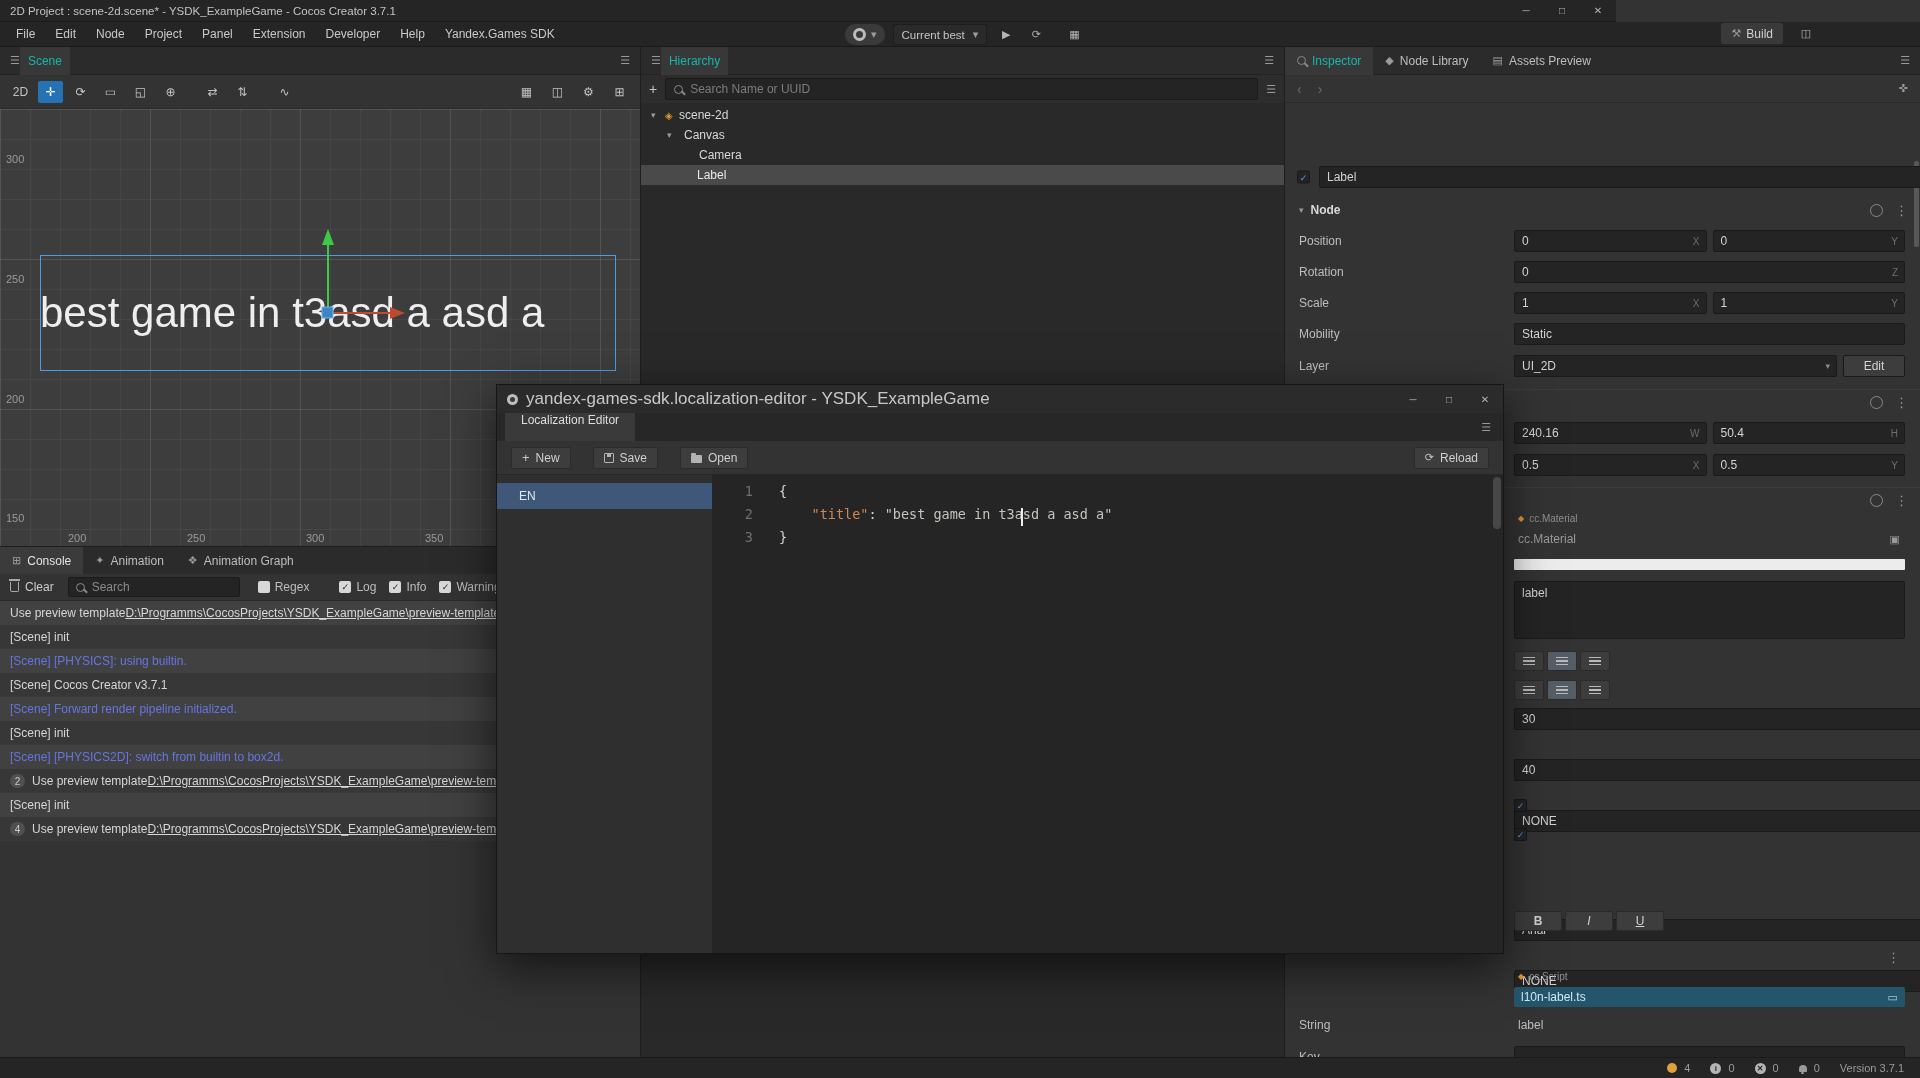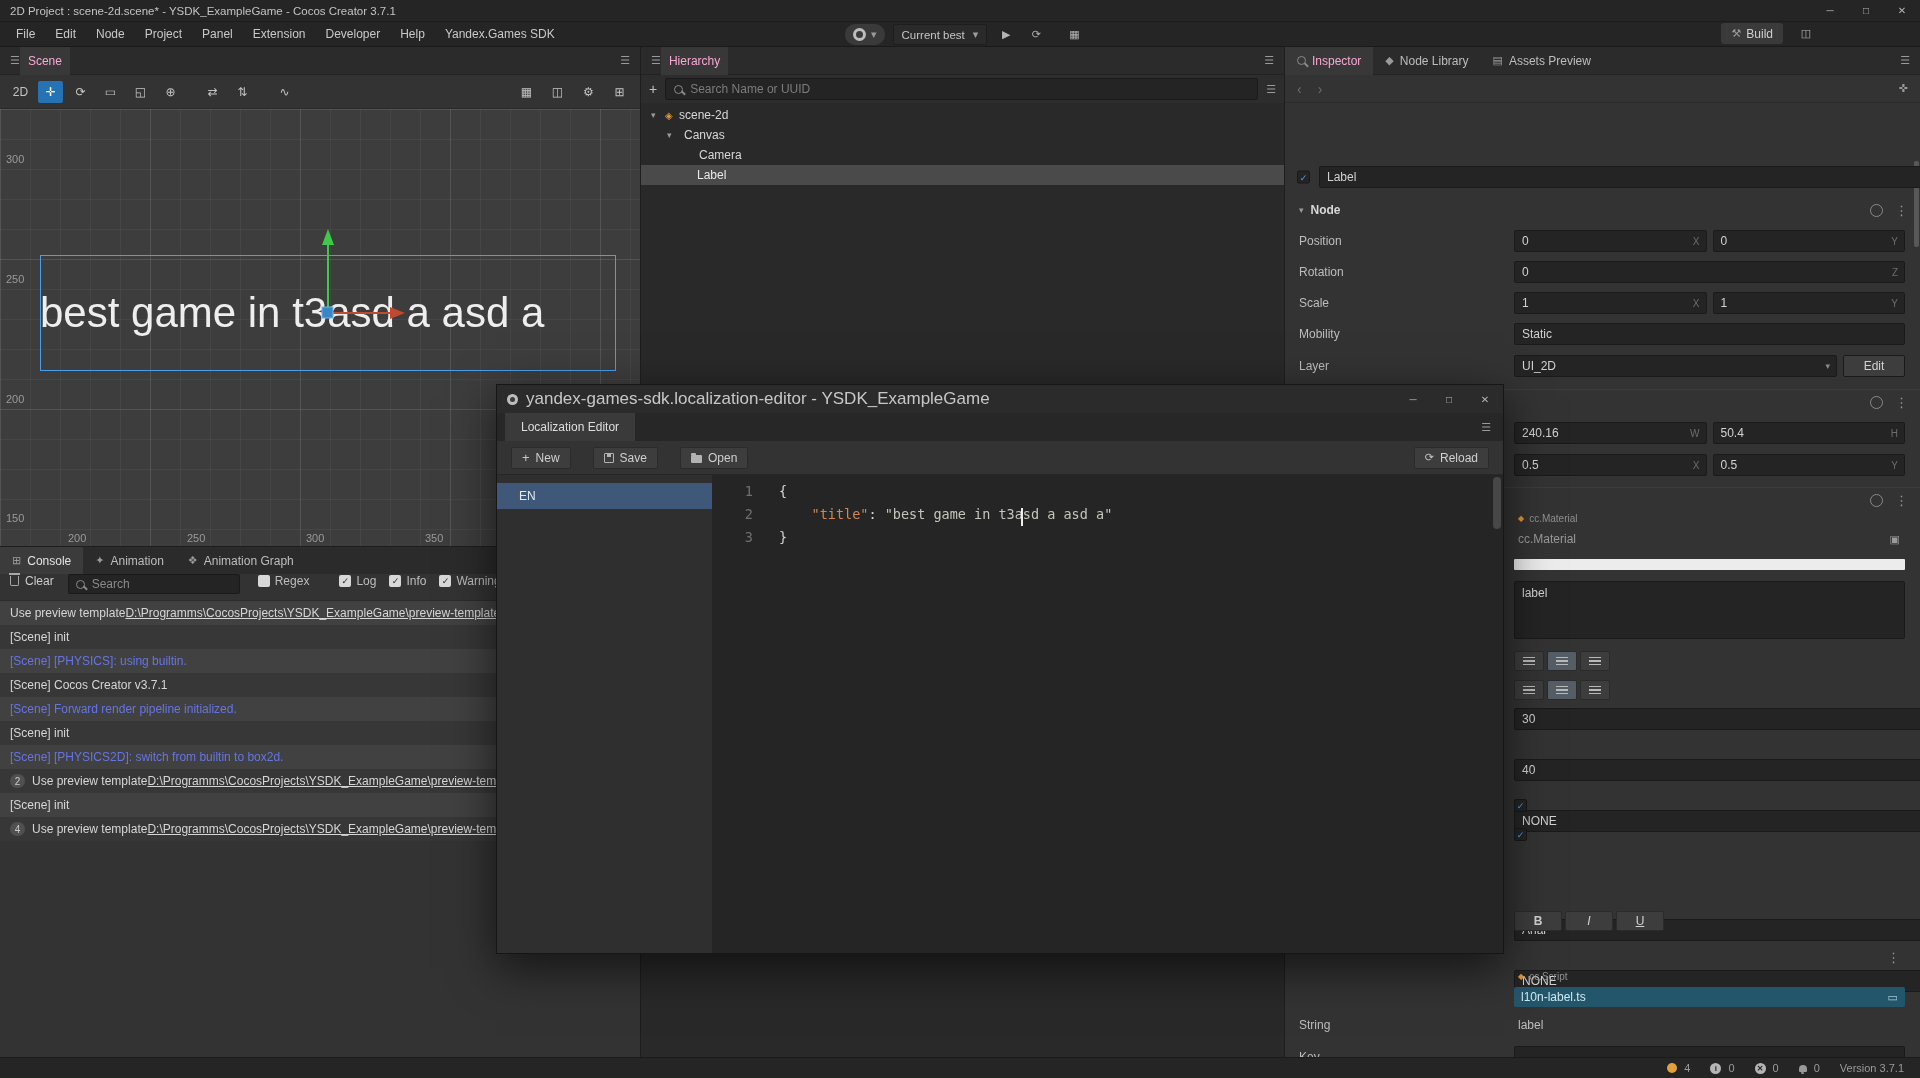--- a/index.html
+++ b/index.html
@@ -3,21 +3,21 @@
 <meta charset="utf-8">
 <style>
 *{margin:0;padding:0;box-sizing:border-box}
 html,body{width:1920px;height:1078px;background:#1f1f1f;overflow:hidden}
 body{font-family:"Liberation Sans",sans-serif;font-size:12px;color:#ccc}
 #app{position:relative;width:1920px;height:1078px;background:#333;overflow:hidden}
 .ab{position:absolute}
 .r{display:flex;align-items:center}
 .ic{line-height:1;color:#9a9a9a;font-size:11px}
 
-#titlebar{position:absolute;left:0;top:0;width:1920px;height:22px;background:#252526;display:flex;align-items:center;padding-left:10px;color:#c3c3c3;font-size:11.5px;border-bottom:1px solid #1c1c1c}
+#titlebar{position:absolute;left:0;top:0;width:1616px;height:22px;background:#252526;display:flex;align-items:center;padding-left:10px;color:#c3c3c3;font-size:11.5px;border-bottom:1px solid #1c1c1c}
 .wctl{width:36px;height:21px;display:flex;align-items:center;justify-content:center;color:#b5b5b5;font-size:10px}
 #menubar{position:absolute;left:0;top:22px;width:1920px;height:25px;background:#252526;display:flex;align-items:center;padding-left:6px;border-bottom:1px solid #1a1a1a}
 .menu-item{padding:0 10px;height:25px;display:flex;align-items:center;color:#c9c9c9;font-size:12px}
 #centerbar{position:absolute;left:845px;top:23px;height:23px;display:flex;align-items:center;gap:8px}
 .pill{height:21px;background:#3a3a3a;border-radius:10px;display:flex;align-items:center;gap:5px;padding:0 8px}
 .cocos-logo{width:13px;height:13px;border-radius:50%;background:#bdbdbd;position:relative}
 .cocos-logo::after{content:"";position:absolute;inset:3px;border-radius:50%;background:#3a3a3a}
 .mini-sel{height:21px;background:#2a2a2a;border:1px solid #1d1d1d;border-radius:2px;display:flex;align-items:center;padding:0 8px;gap:8px;color:#c5c5c5;font-size:11.5px}
 .tbtn{width:22px;height:21px;display:flex;align-items:center;justify-content:center;color:#b5b5b5;font-size:11px}
 #buildbtn{position:absolute;right:137px;top:23px;height:21px;background:#3a3a3a;border-radius:3px;display:flex;align-items:center;gap:5px;padding:0 10px;color:#cfcfcf}
@@ -34,39 +34,39 @@
 .trash{width:9px;height:10px;border:1px solid #a8a8a8;border-top:none;border-radius:0 0 2px 2px;position:relative;flex:none}
 .trash::before{content:"";position:absolute;left:-2px;top:-3px;right:-2px;height:1.5px;background:#a8a8a8}
 .floppy{width:10px;height:10px;border:1px solid #b3b3b3;border-radius:1px;position:relative;flex:none}
 .floppy::before{content:"";position:absolute;top:0;left:2px;right:2px;height:3px;background:#b3b3b3}
 .folder{width:11px;height:8px;background:#b3b3b3;border-radius:1px;position:relative;margin-top:2px;flex:none}
 .folder::before{content:"";position:absolute;top:-2px;left:0;width:5px;height:2px;background:#b3b3b3;border-radius:1px 1px 0 0}
 .bars{width:12px;height:9px;background:repeating-linear-gradient(to bottom,#b9b9b9 0 1.5px,transparent 1.5px 3.5px)}
 .qhelp{width:13px;height:13px;border:1px solid #8a8a8a;border-radius:50%;font-size:9px;display:flex;align-items:center;justify-content:center;color:#9a9a9a}
 .phead{position:absolute;left:0;top:0;right:0;height:28px;background:#2b2b2b;display:flex;align-items:center;border-bottom:1px solid #222}
 .ptab{height:28px;display:flex;align-items:center;gap:6px;padding:0 12px;color:#bdbdbd}
-.ptab.active{background:#383838;color:#f9a8d4}
+.ptab.active{background:#383838;color:#14b8a6}
 .phead .right{margin-left:auto;padding-right:10px;color:#9a9a9a}
 
 #scenep{position:absolute;left:0;top:47px;width:640px;height:499px;background:#333}
 #scenetools{position:absolute;left:0;top:28px;width:100%;height:34px;background:#333;display:flex;align-items:center;padding-left:8px;gap:5px;border-bottom:1px solid #2a2a2a}
 .stool{width:25px;height:22px;display:flex;align-items:center;justify-content:center;color:#c3c3c3;border-radius:2px;font-size:12px}
 .stool.active{background:#2573b5;color:#fff}
 #viewport{position:absolute;left:0;top:62px;width:640px;height:437px;background-color:#3d3d3d;overflow:hidden;
  background-image:linear-gradient(rgba(255,255,255,.045) 1px,transparent 1px),linear-gradient(90deg,rgba(255,255,255,.045) 1px,transparent 1px),linear-gradient(rgba(255,255,255,.07) 1px,transparent 1px),linear-gradient(90deg,rgba(255,255,255,.07) 1px,transparent 1px);
  background-size:30px 30px,30px 30px,150px 150px,150px 150px}
 .ruler{color:#9a9a9a;font-size:11px}
 #selbox{position:absolute;left:40px;top:146px;width:576px;height:116px;border:1px solid #4a9de8}
 #canvaslabel{position:absolute;left:40px;top:146px;width:576px;height:116px;display:flex;align-items:center;color:#eee;font-size:42px;white-space:nowrap}
 
 #consolep{position:absolute;left:0;top:546px;width:640px;height:511px;background:#333;border-top:1px solid #1e1e1e}
 #ctabs{position:absolute;left:0;top:0;width:100%;height:27px;background:#2b2b2b;display:flex;align-items:center}
 .ctab{height:27px;display:flex;align-items:center;gap:6px;padding:0 12px;color:#bdbdbd}
 .ctab.active{background:#3b3b3b;color:#e2e2e2}
-#cfilter{position:absolute;left:0;top:27px;width:100%;height:27px;background:#333;display:flex;align-items:flex-start;padding-left:10px;border-bottom:1px solid #2b2b2b}
+#cfilter{position:absolute;left:0;top:27px;width:100%;height:27px;background:#333;display:flex;align-items:center;padding-left:10px;border-bottom:1px solid #2b2b2b}
 .fckb{width:12px;height:12px;background:#d8d8d8;border-radius:2px;display:flex;align-items:center;justify-content:center;color:#2b2b2b;font-size:9px;flex:none}
 .fckb.empty{background:#d8d8d8;color:transparent}
 #clogs{position:absolute;left:0;top:54px;width:100%;bottom:0;overflow:hidden}
 .logrow{height:24px;display:flex;align-items:center;padding-left:10px;color:#d6d6d6;white-space:nowrap;overflow:hidden;font-size:12px}
 .logrow:nth-child(odd){background:#414141}
 .logrow:nth-child(even){background:#373737}
 .logrow.blue{color:#6775e0}
 .loglink{text-decoration:underline}
 .logbadge{background:#505050;border-radius:7px;min-width:15px;height:14px;display:flex;align-items:center;justify-content:center;font-size:10px;color:#ccc;margin-right:7px;padding:0 3px;flex:none}
 
@@ -90,21 +90,21 @@
 .abtn{width:30px;height:20px;background:#3d3d3d;border:1px solid #2b2b2b;border-radius:2px;display:flex;align-items:center;justify-content:center}
 .abtn.active{background:#555d66}
 .fbtn{width:48px;height:20px;background:#3d3d3d;border:1px solid #2b2b2b;border-radius:2px;display:flex;align-items:center;justify-content:center;color:#d2d2d2}
 .chip{position:absolute;left:229px;right:15px;height:20px;background:#24566b;border-radius:2px;display:flex;align-items:center;padding:0 7px;color:#cfe9f2}
 .tinytag{position:absolute;left:233px;display:flex;align-items:center;gap:5px;font-size:10px;color:#8f8f8f}
 
 #locwin{position:absolute;left:496px;top:384px;width:1008px;height:570px;background:#333;border:1px solid #161616;box-shadow:0 14px 44px rgba(0,0,0,.6);z-index:50}
 #lwtitle{position:absolute;left:0;top:0;width:100%;height:28px;background:#2b2b2b;display:flex;align-items:center;padding-left:10px;gap:8px;color:#c7c7c7}
 #lwtitle .ctls{margin-left:auto;display:flex}
 #lwtabs{position:absolute;left:0;top:28px;width:100%;height:28px;background:#272727;display:flex;align-items:center}
-#lwtab{height:28px;background:#3a3a3a;display:flex;align-items:center;padding:0 16px;margin-left:8px;color:#dedede}
+#lwtab{height:28px;background:#3a3a3a;display:flex;padding:0 16px;margin-left:8px;color:#dedede}
 #lwtools{position:absolute;left:0;top:56px;width:100%;height:34px;background:#333;border-bottom:1px solid #272727;display:flex;align-items:center;padding:0 14px;gap:22px}
 .lwbtn{height:22px;background:#3d3d3d;border:1px solid #2b2b2b;border-radius:2px;display:flex;align-items:center;gap:6px;padding:0 10px;color:#cfcfcf}
 #lwbody{position:absolute;left:0;top:90px;right:0;bottom:0}
 #lwside{position:absolute;left:0;top:0;width:216px;bottom:0;background:#2f2f2f;border-right:1px solid #252525;padding-top:8px}
 .lang{height:26px;display:flex;align-items:center;padding-left:22px;color:#e2e8f0}
 .lang.sel{background:#3f587a}
 #lwedit{position:absolute;left:216px;top:0;right:0;bottom:0;background:#252525;font-family:"DejaVu Sans Mono",monospace;font-size:13.5px;padding-top:4px}
 .cline{height:23px;display:flex;align-items:center}
 .lnum{width:40px;text-align:right;color:#6f6f6f;flex:none}
 .lcode{margin-left:26px;white-space:pre;color:#d4d4d4;position:relative}

